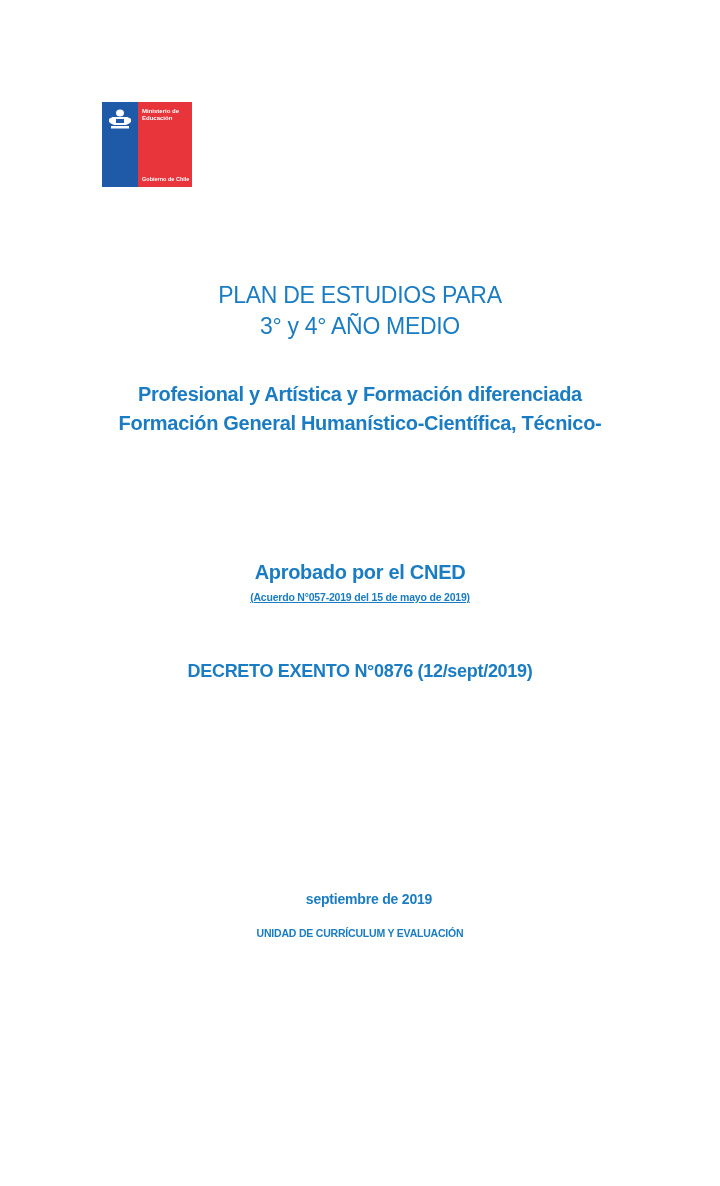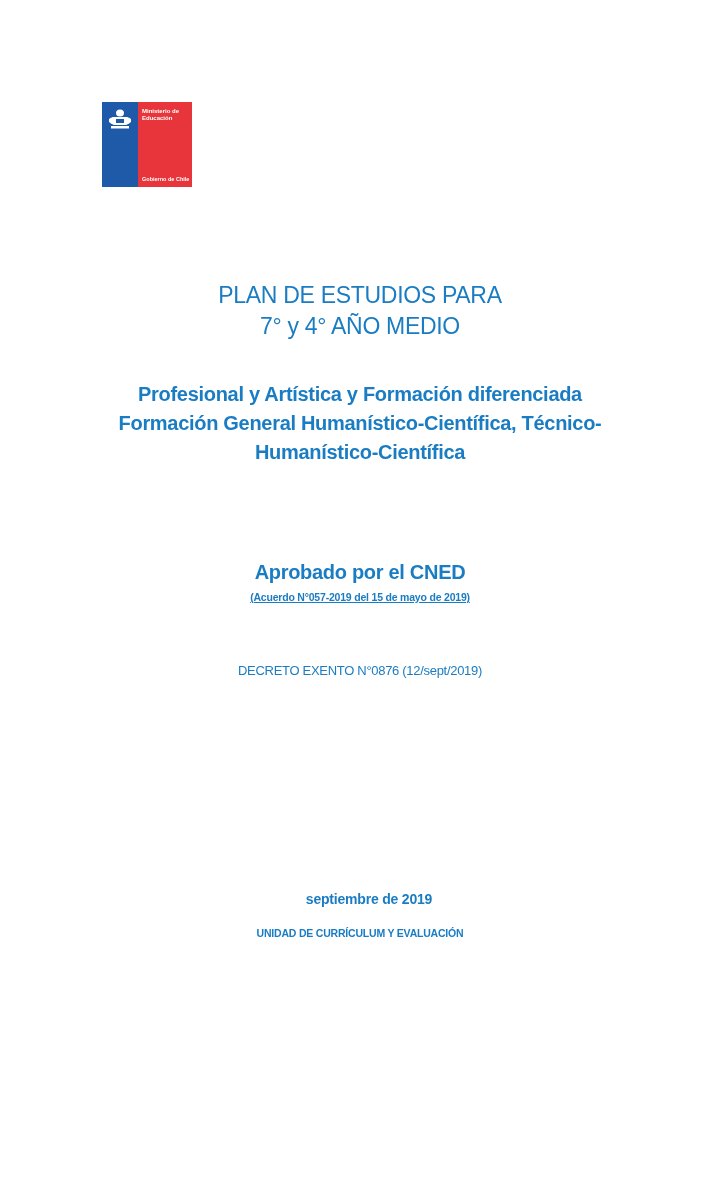--- a/index.html
+++ b/index.html
@@ -92,23 +92,23 @@
     .agreement {
       top: 590px;
       font-size: 10.5px;
       line-height: 14px;
       font-weight: bold;
       letter-spacing: -0.2px;
       text-decoration: underline;
     }
     .decree {
       top: 657px;
-      font-size: 13px;
+      font-size: 18px;
       line-height: 28px;
-      font-weight: normal;
+      font-weight: bold;
       letter-spacing: -0.3px;
     }
     .date {
       top: 892px;
       font-size: 14px;
       line-height: 15px;
       font-weight: bold;
       letter-spacing: -0.2px;
       padding-left: 9px;
     }
@@ -137,27 +137,26 @@
   </div>
   <div class="logo-red">
     <div class="logo-ministry">Ministerio de
 Educación</div>
     <div class="logo-gov">Gobierno de Chile</div>
   </div>
 </div>
 
 <div class="text-block title">
   <span class="line">PLAN DE ESTUDIOS PARA</span>
-  <span class="line">7° y 4° AÑO MEDIO</span>
+  <span class="line">3° y 4° AÑO MEDIO</span>
 </div>
 
 <div class="text-block subtitle">
   <span class="line">Profesional y Artística y Formación diferenciada</span>
   <span class="line">Formación General Humanístico-Científica, Técnico-</span>
-  <span class="line">Humanístico-Científica</span>
 </div>
 
 <div class="text-block approved">Aprobado por el CNED</div>
 <div class="text-block agreement">(Acuerdo N°057-2019 del 15 de mayo de 2019)</div>
 
 <div class="text-block decree">DECRETO EXENTO N°0876 (12/sept/2019)</div>
 
 <div class="text-block date">septiembre de 2019</div>
 <div class="text-block unit">UNIDAD DE CURRÍCULUM Y EVALUACIÓN</div>
 

